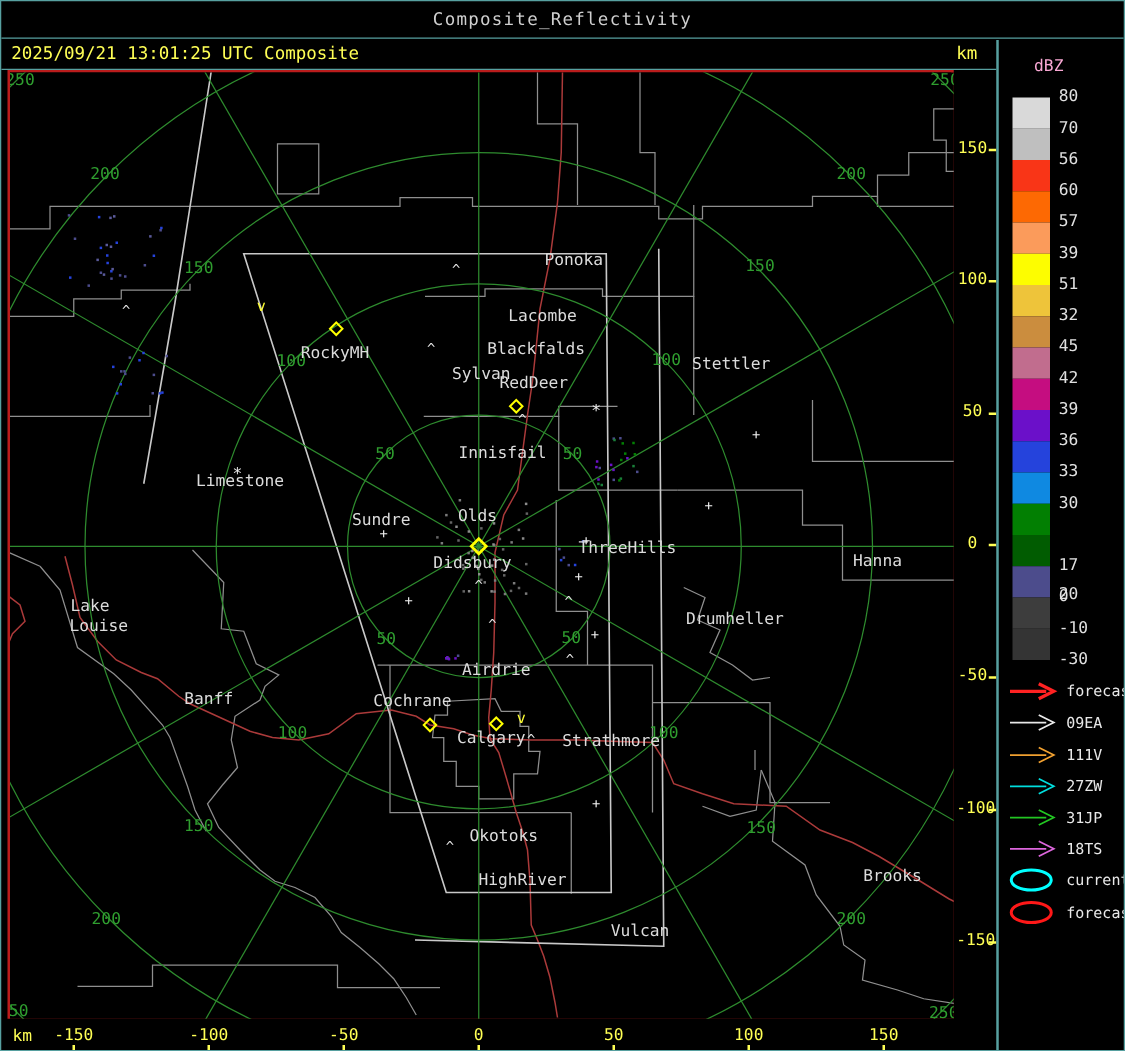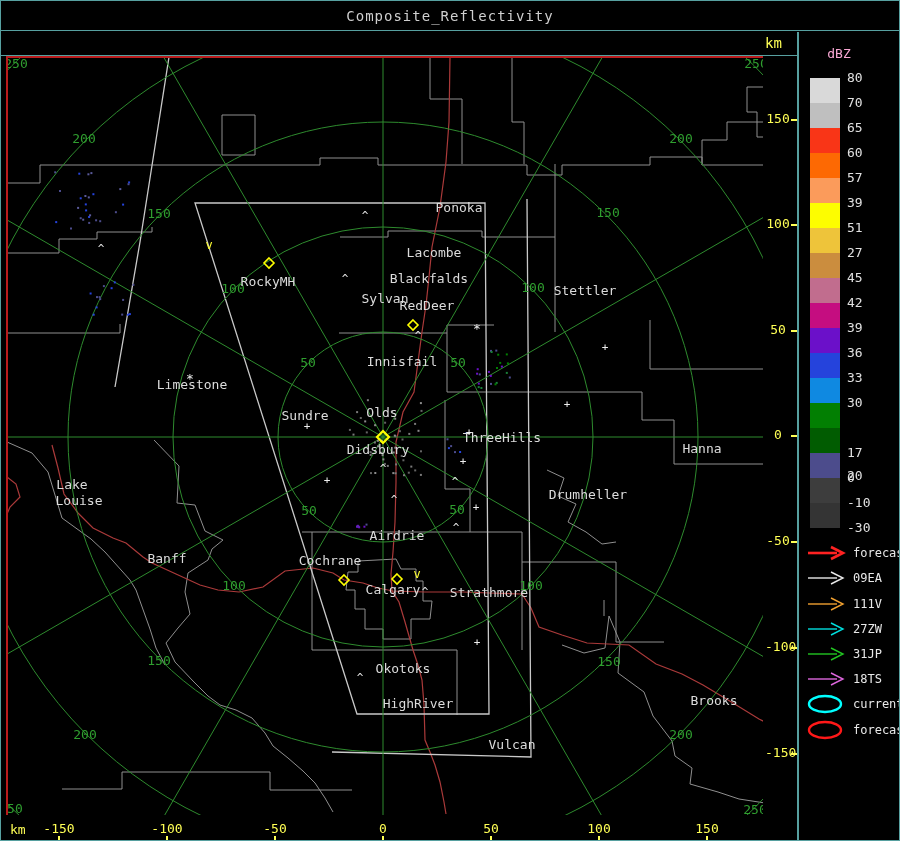--- a/index.html
+++ b/index.html
@@ -33,20 +33,21 @@
   text{font-family:"DejaVu Sans Mono",monospace;}
 </style>
 </head>
 <body>
 
 <div class="titlebar">
   <span>Composite_Reflectivity</span>
 </div>
 
 <div class="infobar">
+  <span class="dt">2025/09/21 13:01:25 UTC Composite</span>
   <span class="kmtop">km</span>
 </div>
 
 <div class="map-frame">
   <svg id="mapsvg" viewBox="6 56 755 757">
 
     <g stroke="#8f8f8f" fill="none" stroke-width="1">
       <path d="M5,181 H38 V163 H318 V156 H376 V163 H525 V173 H560 V163 H648 V155 H700 V163 H763"></path>
       <path d="M700,163 V138 H725 V120 H763"></path>
       <path d="M763,85 H745 V110 H755 V135 H763"></path>
@@ -360,26 +361,26 @@
       <div class="swatch" style="top: 296px; background: rgb(107, 16, 201);"></div>
       <div class="swatch" style="top: 321px; background: rgb(37, 67, 220);"></div>
       <div class="swatch" style="top: 346px; background: rgb(15, 137, 225);"></div>
       <div class="swatch" style="top: 371px; background: rgb(2, 127, 2);"></div>
       <div class="swatch" style="top: 396px; background: rgb(1, 92, 1);"></div>
       <div class="swatch" style="top: 421px; background: rgb(76, 76, 140);"></div>
       <div class="swatch" style="top: 446px; background: rgb(61, 61, 61);"></div>
       <div class="swatch" style="top: 471px; background: rgb(52, 52, 52);"></div>
       <div class="cb-lbl" style="top: 38px;">80</div>
       <div class="cb-lbl" style="top: 63px;">70</div>
-      <div class="cb-lbl" style="top: 88px;">65</div>
+      <div class="cb-lbl" style="top: 88px;">56</div>
       <div class="cb-lbl" style="top: 113px;">60</div>
       <div class="cb-lbl" style="top: 138px;">57</div>
       <div class="cb-lbl" style="top: 163px;">39</div>
       <div class="cb-lbl" style="top: 188px;">51</div>
-      <div class="cb-lbl" style="top: 213px;">27</div>
+      <div class="cb-lbl" style="top: 213px;">32</div>
       <div class="cb-lbl" style="top: 238px;">45</div>
       <div class="cb-lbl" style="top: 263px;">42</div>
       <div class="cb-lbl" style="top: 288px;">39</div>
       <div class="cb-lbl" style="top: 313px;">36</div>
       <div class="cb-lbl" style="top: 338px;">33</div>
       <div class="cb-lbl" style="top: 363px;">30</div>
       <div class="cb-lbl" style="top: 388px; margin-top: 48px;">20</div>
       <div class="cb-lbl" style="top: 413px;">17</div>
       <div class="cb-lbl" style="top: 438px;">0</div>
       <div class="cb-lbl" style="top: 463px;">-10</div>

